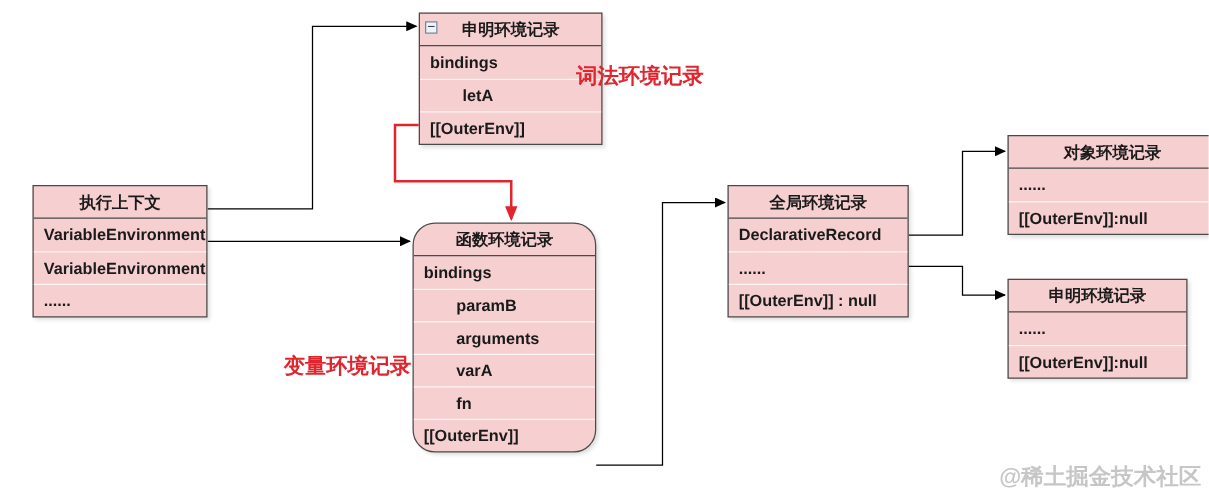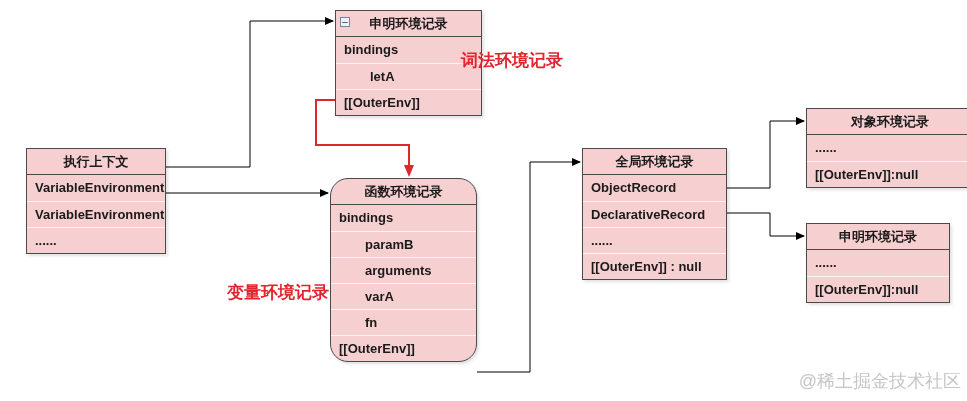--- a/index.html
+++ b/index.html
@@ -49,21 +49,21 @@
 
   .red-label {
     position:absolute; color:#e1252f;
     font-weight:bold; font-size:17px; white-space:nowrap;
   }
   #label-lexical  { left:461px; top:49px; }
   #label-variable { left:227px; top:281px;font-family:Liberation Mono, monospace; }
 
   #watermark {
     position:absolute; right:6px; top:369px;
-    color:#c6c6c6; font-size:18px; white-space:nowrap;
+    color:#c6c6c6; font-size:18px; white-space:nowrap;font-weight:bold;
   }
 </style>
 </head>
 <body>
 
 <div id="canvas">
 
   <svg id="connectors" width="967" height="401" viewBox="0 0 967 401">
     <defs>
       <marker id="arrow-black" markerUnits="userSpaceOnUse" markerWidth="9" markerHeight="8" refX="8" refY="4" orient="auto">
@@ -109,21 +109,20 @@
     <div class="row">bindings</div>
     <div class="row indent">paramB</div>
     <div class="row indent">arguments</div>
     <div class="row indent">varA</div>
     <div class="row indent">fn</div>
     <div class="row">[[OuterEnv]]</div>
   </div>
 
   <div class="box" id="box-global">
     <div class="hdr">全局环境记录</div>
-    <div class="row">ObjectRecord</div>
     <div class="row">DeclarativeRecord</div>
     <div class="row">......</div>
     <div class="row">[[OuterEnv]]  :  null</div>
   </div>
 
   <div class="box" id="box-object">
     <div class="hdr">对象环境记录</div>
     <div class="row">......</div>
     <div class="row">[[OuterEnv]]:null</div>
   </div>

